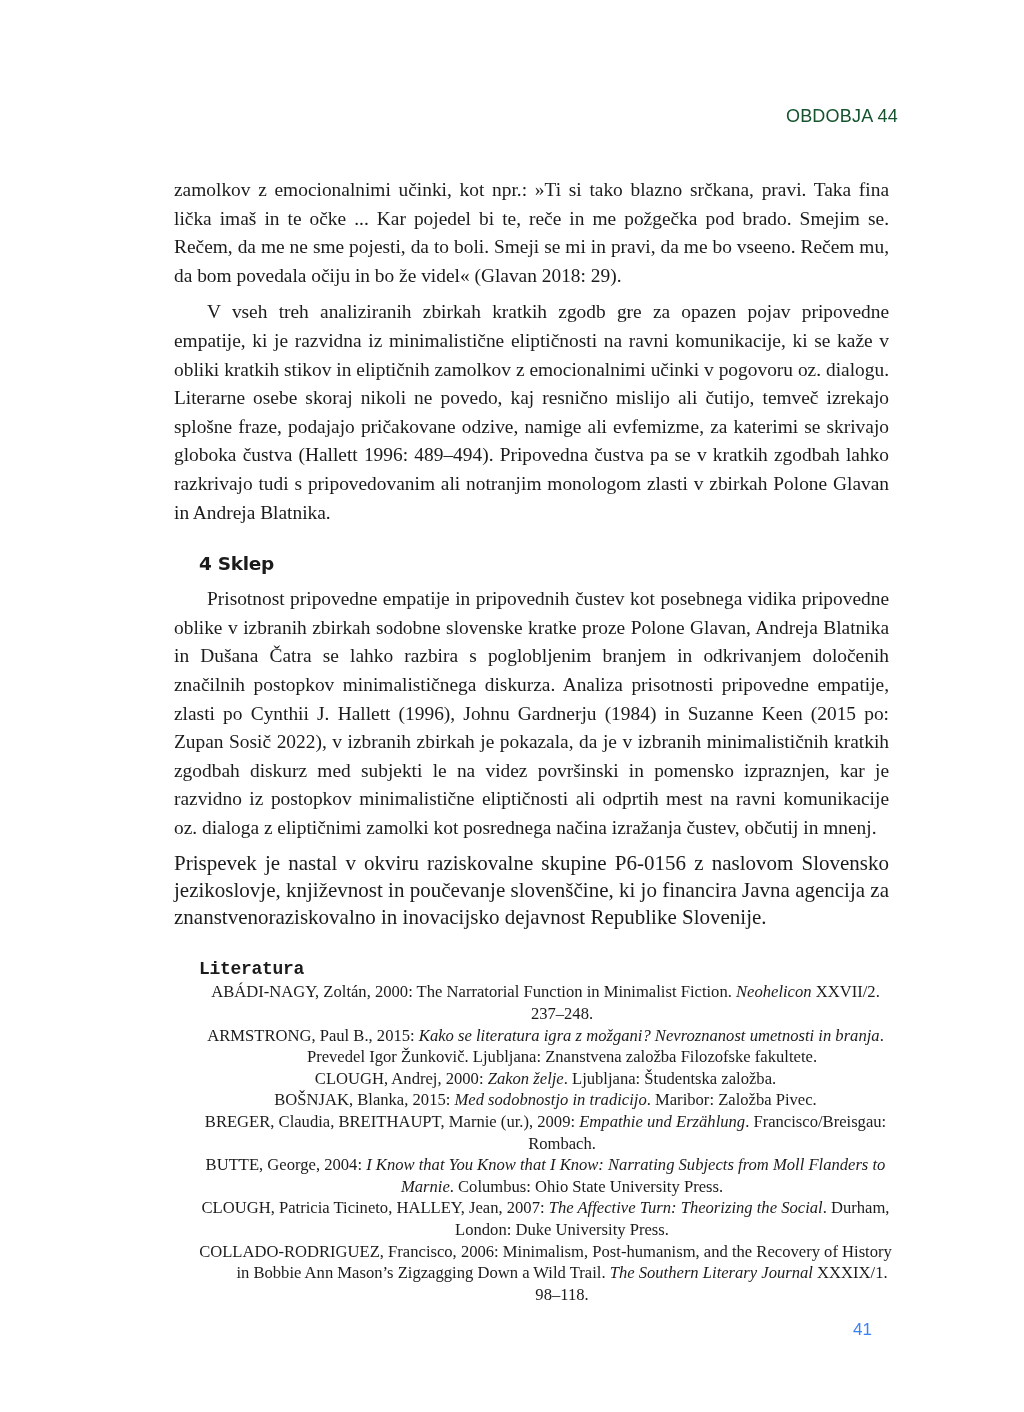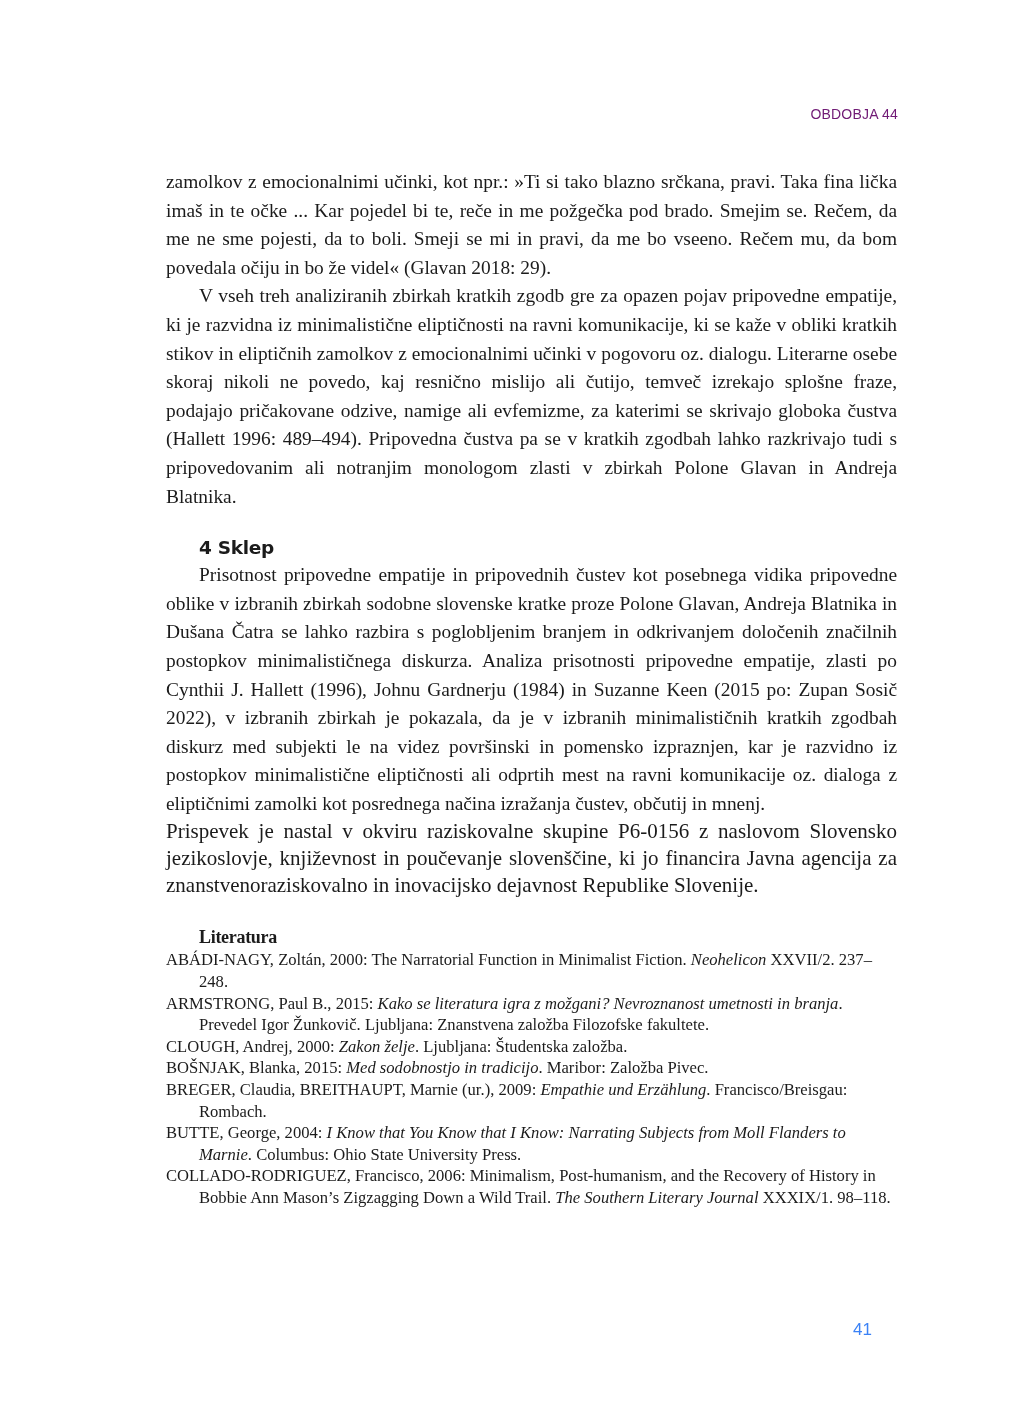--- a/index.html
+++ b/index.html
@@ -1,39 +1,39 @@
 <!DOCTYPE html>
 <html><head>
   <meta charset="utf-8">
   <style>
     html, body { margin: 0; padding: 0; background: #ffffff; }
     body { width: 1024px; height: 1412px; position: relative; overflow: hidden; color: #1a1a1a; }
     .header {
       position: absolute; top: 106px; right: 126px;
-      font-family: "Liberation Sans", sans-serif; font-size: 14px; letter-spacing: 0.2px; color: #701a75;
+      font-family: "Liberation Sans", sans-serif; font-size: 18px; letter-spacing: 0.2px; color: #14532d;
     }
     .page {
       position: absolute; left: 166px; width: 731px; top: 168px;
       font-family: "Liberation Serif", serif; font-size: 19.4px; line-height: 28.6px;
       text-align: justify; color: #1b1b1b;
     }
-    .page p { margin: 0; }
+    .page p { margin: 8px; }
     .indent { text-indent: 33px; }
     .heading {
       font-family: "DejaVu Sans", sans-serif; font-weight: bold; font-size: 18.5px;
       margin: 24px 0 0 33px; line-height: 26px; letter-spacing: -0.3px;
     }
     .ack {
       margin-top: 25px; font-size: 21px; line-height: 27px;
     }
     .lit-heading {
-      font-family: Liberation Serif, serif; font-weight: bold; font-size: 18px;
+      font-family: Liberation Mono, monospace; font-weight: bold; font-size: 18px;
       margin: 28px 0 0 33px; line-height: 20px; letter-spacing: -0.3px;
     }
-    .refs { margin-top: 2px; font-size: 16.6px; line-height: 21.6px; text-align: left; }
+    .refs { margin-top: 2px; font-size: 16.6px; line-height: 21.6px; text-align: center; margin-left: 28px; }
     .ref { padding-left: 33px; text-indent: -33px; }
     .ref i { font-style: italic; }
     .page-number {
       position: absolute; top: 1320px; left: 853px;
       font-family: "Liberation Sans", sans-serif; font-size: 17px; color: #3b82f6;
     }
   </style>
 </head>
 <body>
 
@@ -49,17 +49,18 @@
   <p class="ack">Prispevek je nastal v okviru raziskovalne skupine P6-0156 z naslovom Slovensko jezikoslovje, književnost in poučevanje slovenščine, ki jo financira Javna agencija za znanstvenoraziskovalno in inovacijsko dejavnost Republike Slovenije.</p>
 
   <div class="lit-heading">Literatura</div>
   <div class="refs">
     <div class="ref"><span>ABÁDI-NAGY, Zoltán, 2000: The Narratorial Function in Minimalist Fiction. </span><i>Neohelicon</i><span> XXVII/2. 237–248.</span></div>
     <div class="ref"><span>ARMSTRONG, Paul B., 2015: </span><i>Kako se literatura igra z možgani? Nevroznanost umetnosti in branja</i><span>. Prevedel Igor Žunkovič. Ljubljana: Znanstvena založba Filozofske fakultete.</span></div>
     <div class="ref"><span>CLOUGH, Andrej, 2000: </span><i>Zakon želje</i><span>. Ljubljana: Študentska založba.</span></div>
     <div class="ref"><span>BOŠNJAK, Blanka, 2015: </span><i>Med sodobnostjo in tradicijo</i><span>. Maribor: Založba Pivec.</span></div>
     <div class="ref"><span>BREGER, Claudia, BREITHAUPT, Marnie (ur.), 2009: </span><i>Empathie und Erzählung</i><span>. Francisco/Breisgau: Rombach.</span></div>
     <div class="ref"><span>BUTTE, George, 2004: </span><i>I Know that You Know that I Know: Narrating Subjects from Moll Flanders to Marnie</i><span>. Columbus: Ohio State University Press.</span></div>
+    <div class="ref"><span>CLOUGH, Patricia Ticineto, HALLEY, Jean, 2007: </span><i>The Affective Turn: Theorizing the Social</i><span>. Durham, London: Duke University Press.</span></div>
     <div class="ref"><span>COLLADO-RODRIGUEZ, Francisco, 2006: Minimalism, Post-humanism, and the Recovery of History in Bobbie Ann Mason’s Zigzagging Down a Wild Trail. </span><i>The Southern Literary Journal</i><span> XXXIX/1. 98–118.</span></div>
   </div>
 </div>
 
 <div class="page-number">41</div>
 
 </body></html>

